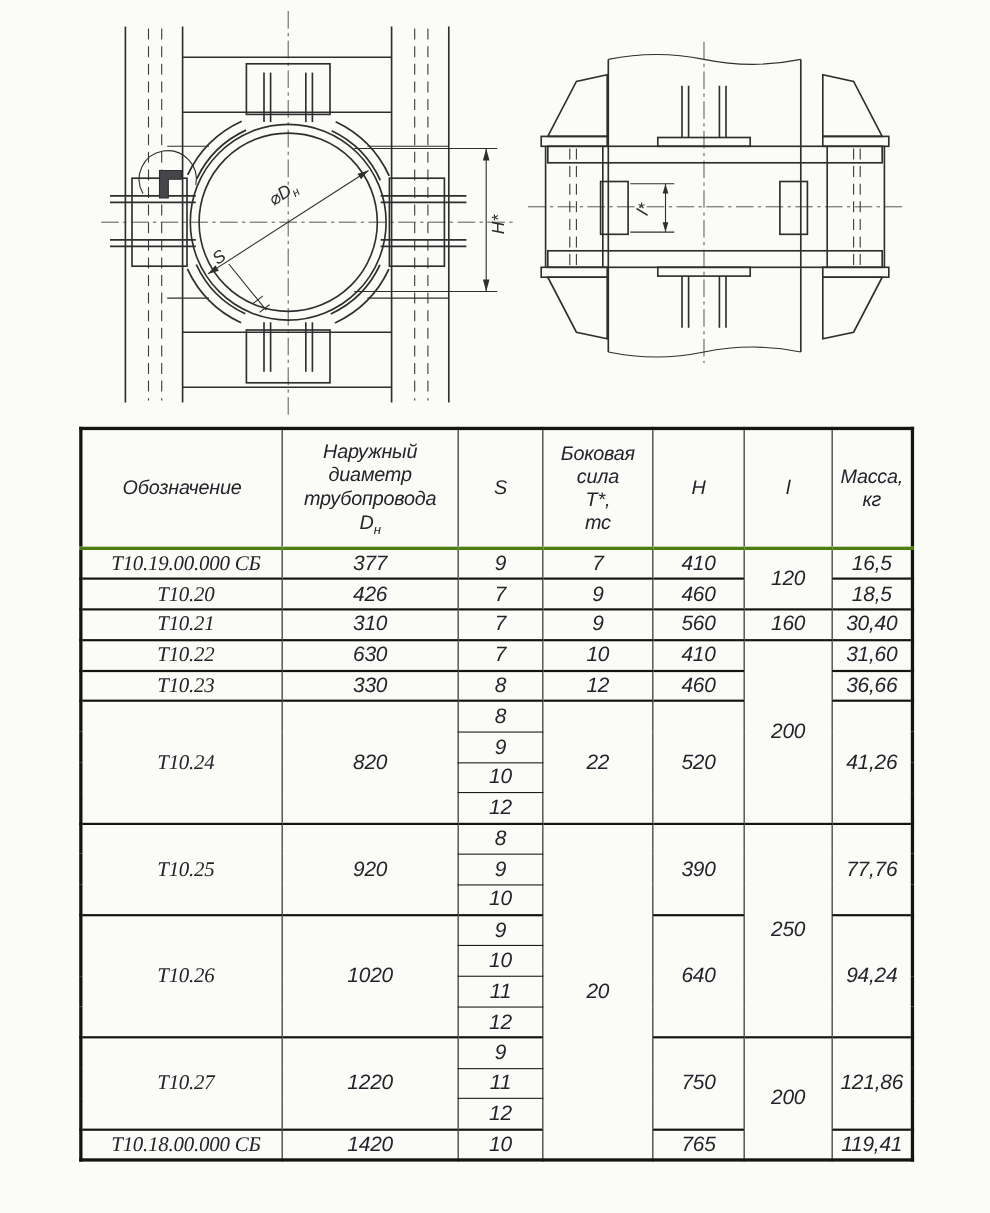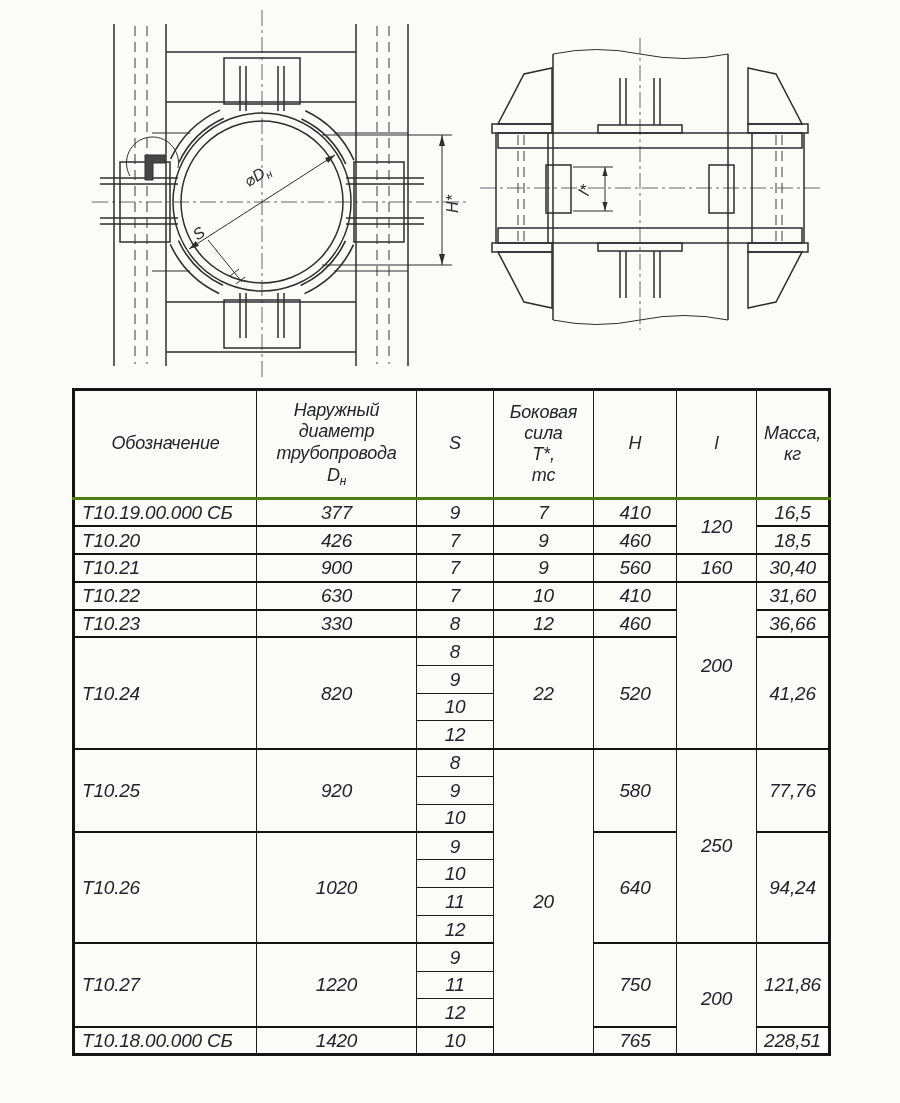--- a/index.html
+++ b/index.html
@@ -36,21 +36,21 @@
     color:#23242b;
     overflow:hidden;
   }
   table.sheet thead td{
     border-bottom:3px solid #4d7c0f;
     height:106px;
     font-size:18px;
     line-height:1.18;
   }
   table.sheet tbody tr{height:27.8px;}
-  table.sheet td.des{text-align:left;padding-left:7px;}
+  table.sheet td.des{text-align:center;padding-left:7px;font-family:Liberation Serif, serif;}
   table.sheet tr.g td{border-top:2.5px solid #141414;}
   .prelines{white-space:pre-line;}
   sub.dn{font-size:12px;vertical-align:-4px;}
   .hdr-sym{display:block;margin-top:1px;}
 
   
   col.c-des{width:183px;} col.c-dia{width:160px;} col.c-s{width:77px;}
   col.c-t{width:100px;} col.c-h{width:83px;} col.c-l{width:80px;} col.c-m{width:73px;}
 
   
@@ -289,21 +289,21 @@
           <td class="des">Т10.20</td>
           <td>426</td>
           <td>7</td>
           <td>9</td>
           <td>460</td>
           <td>18,5</td>
         </tr>
 
         <tr class="g">
           <td class="des">Т10.21</td>
-          <td>900</td>
+          <td>310</td>
           <td>7</td>
           <td>9</td>
           <td>560</td>
           <td>160</td>
           <td>30,40</td>
         </tr>
 
         <tr class="g">
           <td class="des">Т10.22</td>
           <td>630</td>
@@ -339,21 +339,21 @@
           </tr>
         <tr>
             <td>12</td>
           </tr>
 
         <tr class="g">
           <td class="des" rowspan="3">Т10.25</td>
           <td rowspan="3">920</td>
           <td>8</td>
           <td rowspan="11">20</td>
-          <td rowspan="3">580</td>
+          <td rowspan="3">390</td>
           <td rowspan="7">250</td>
           <td rowspan="3">77,76</td>
         </tr>
         <tr>
             <td>9</td>
           </tr>
         <tr>
             <td>10</td>
           </tr>
 
@@ -387,18 +387,18 @@
           </tr>
         <tr>
             <td>12</td>
           </tr>
 
         <tr class="g">
           <td class="des">Т10.18.00.000 СБ</td>
           <td>1420</td>
           <td>10</td>
           <td>765</td>
-          <td>228,51</td>
+          <td>119,41</td>
         </tr>
       </tbody>
     </table>
   </div>
 </div>
 
 </body></html>

